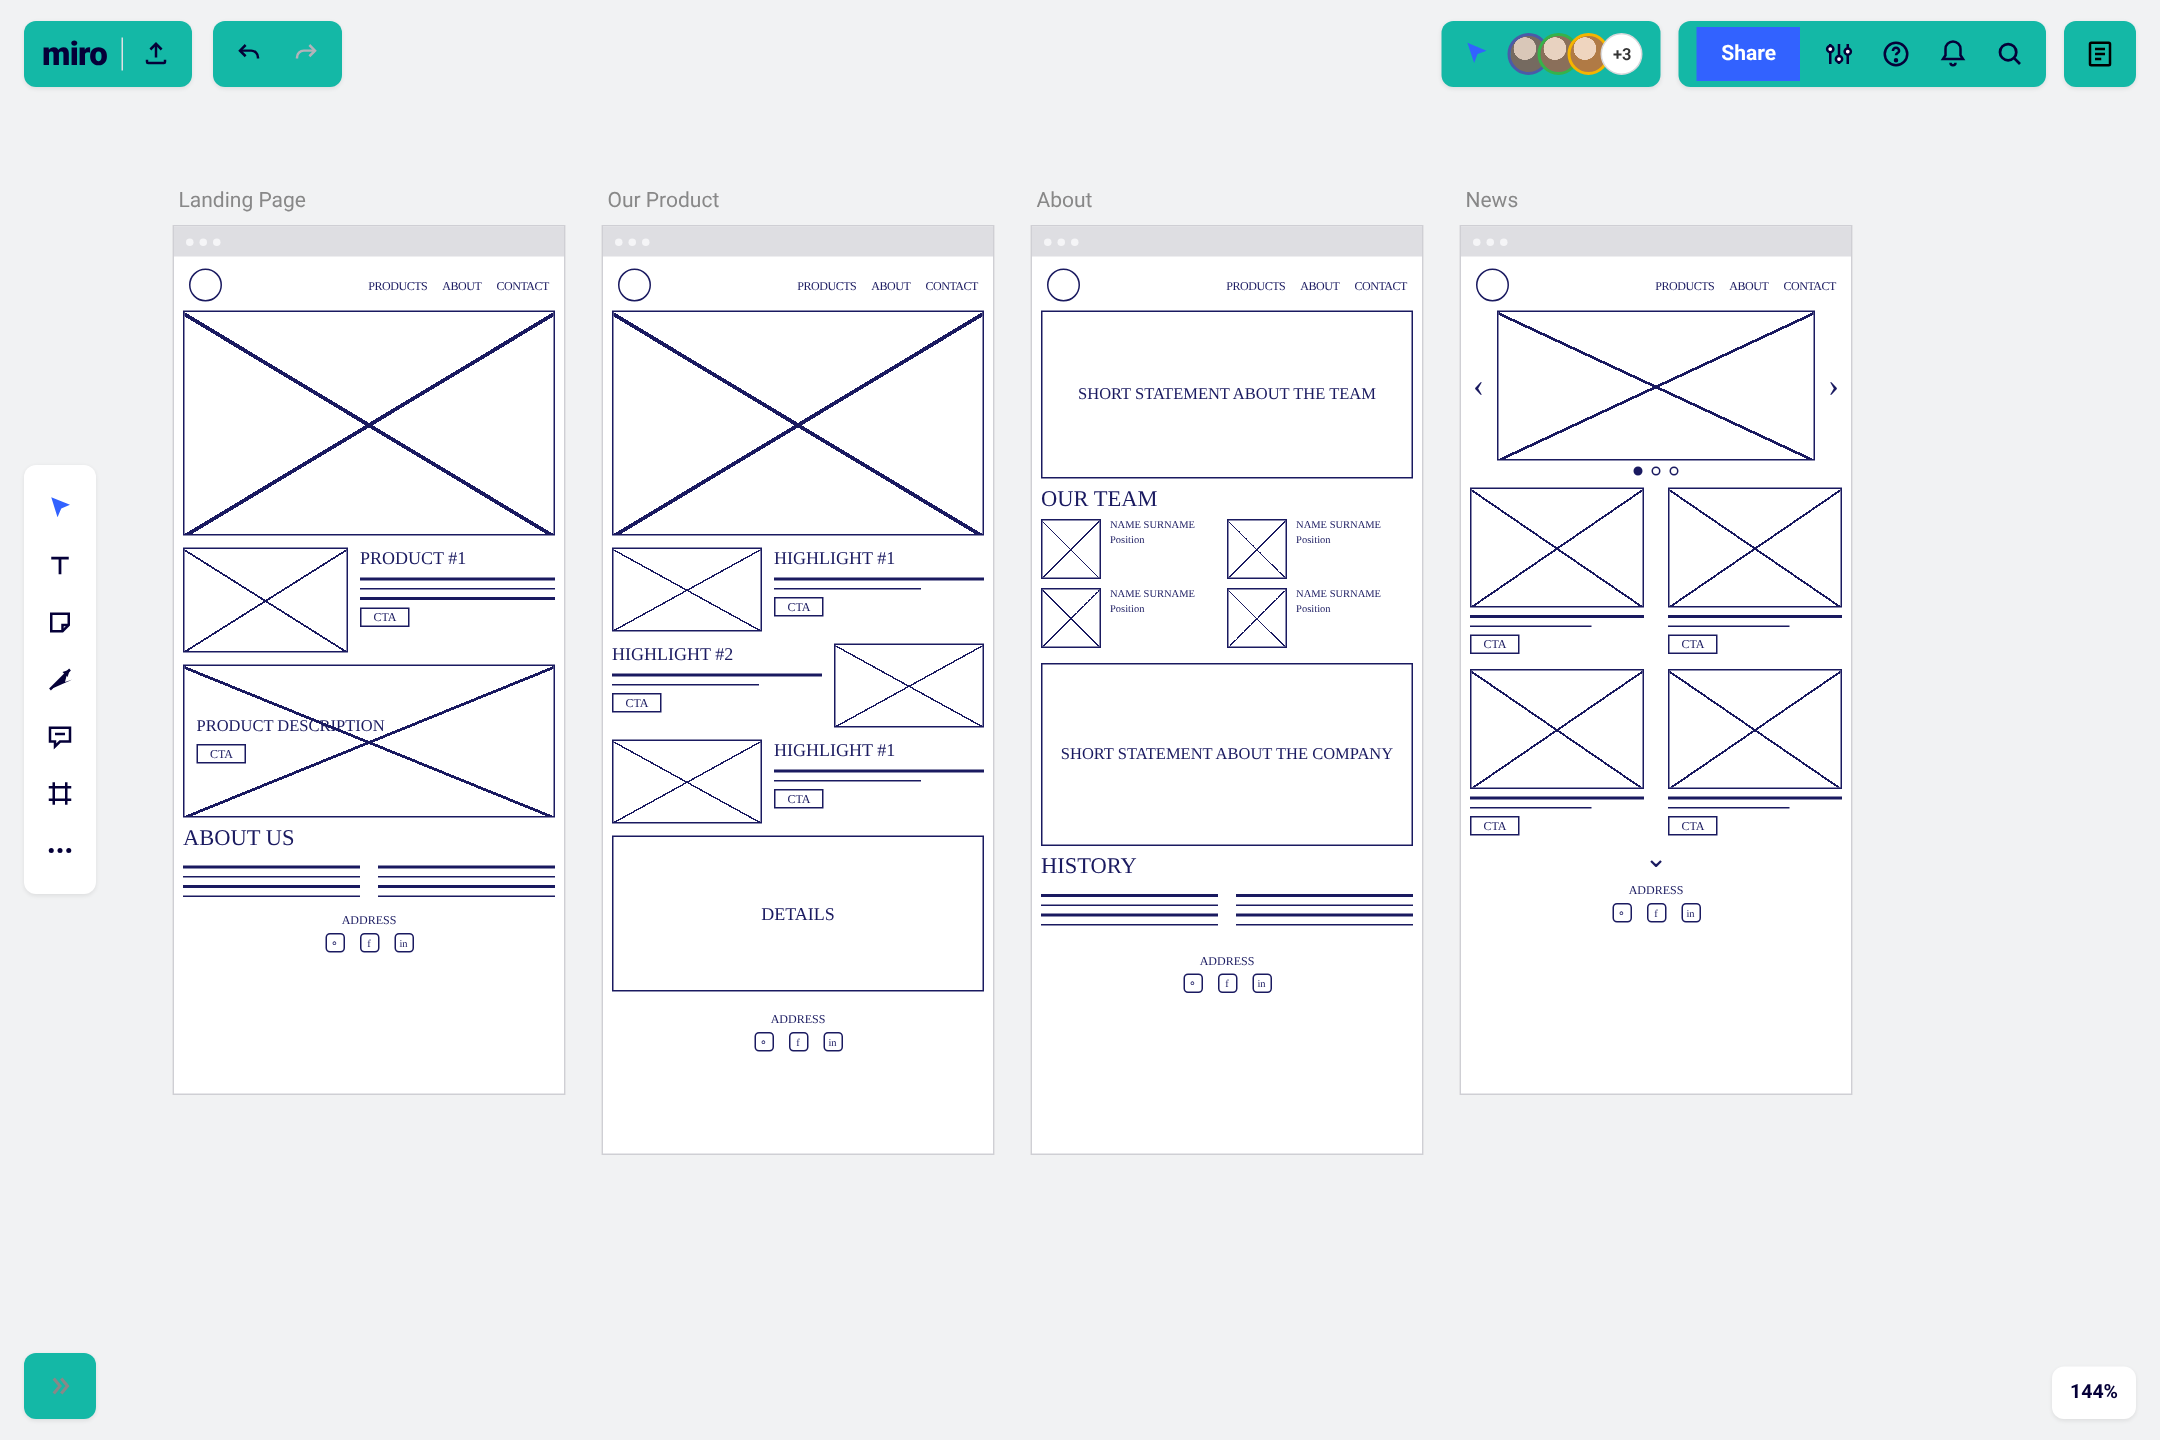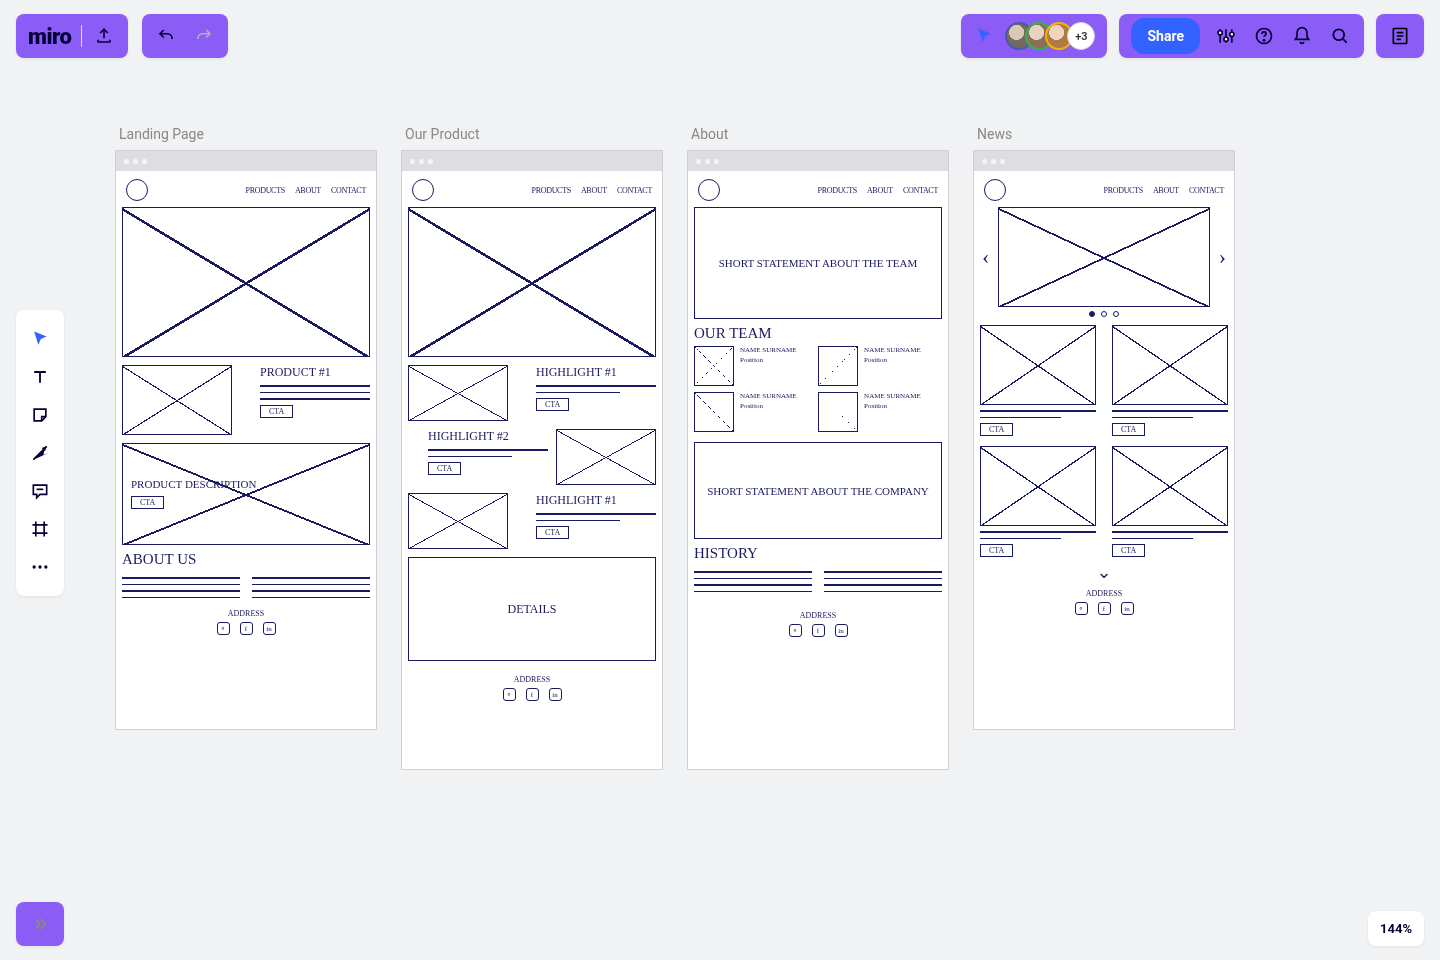--- a/index.html
+++ b/index.html
@@ -1,28 +1,28 @@
 <!DOCTYPE html>
 <html><head>
 <meta charset="utf-8">
 <style>
 * { margin:0; padding:0; box-sizing:border-box; }
 body { font-family:-apple-system,BlinkMacSystemFont,"Segoe UI",Roboto,sans-serif; background:#f1f2f3; width:1440px; height:960px; overflow:hidden; position:relative; }
 
 
 .top-left { position:absolute; top:14px; left:16px; display:flex; gap:14px; }
 .top-right { position:absolute; top:14px; right:16px; display:flex; gap:12px; align-items:center; }
-.btn-group { background:#8b5cf6; border-radius:8px; display:flex; align-items:center; padding:0 12px; height:44px; box-shadow:0 1px 3px rgba(0,0,0,0.08); }
+.btn-group { background:#14b8a6; border-radius:8px; display:flex; align-items:center; padding:0 12px; height:44px; box-shadow:0 1px 3px rgba(0,0,0,0.08); }
 .btn-group.solo { padding:0 14px; }
 .btn-group .sep { width:1px; height:22px; background:#e0e0e3; margin:0 10px; }
 .logo { font-weight:900; font-size:22px; letter-spacing:-0.5px; color:#050038; }
 .icon-btn { width:24px; height:24px; display:flex; align-items:center; justify-content:center; cursor:pointer; color:#050038; }
 .icon-btn + .icon-btn { margin-left:14px; }
 .icon-btn.dim { color:#b3b3ba; }
-.share-btn { background:#3262ff; color:#fff; font-weight:700; font-size:14px; padding:10px 16px; border-radius:14px; cursor:pointer; }
+.share-btn { background:#3262ff; color:#fff; font-weight:700; font-size:14px; padding:10px 16px; border-radius:0; cursor:pointer; }
 .avatar { width:28px; height:28px; border-radius:50%; border:2px solid; display:inline-block; margin-left:-8px; background-size:cover; }
 .avatar:first-child { margin-left:0; }
 .avatar-more { width:28px; height:28px; border-radius:50%; border:1px solid #d8d8db; display:flex; align-items:center; justify-content:center; font-size:11px; font-weight:600; color:#333; margin-left:-6px; background:#fff; }
 .avatars-wrap { display:flex; align-items:center; margin-left:8px; }
 
 
 .side-toolbar { position:absolute; left:16px; top:310px; background:#fff; border-radius:8px; display:flex; flex-direction:column; padding:10px 0; box-shadow:0 1px 3px rgba(0,0,0,0.08); width:48px; }
 .side-toolbar .tool { width:48px; height:38px; display:flex; align-items:center; justify-content:center; cursor:pointer; color:#050038; }
 .side-toolbar .tool.active { color:#3262ff; }
 
@@ -44,21 +44,21 @@
 .sk-nav { display:flex; align-items:center; justify-content:space-between; margin-bottom:6px; padding:0 4px;}
 .sk-logo { width:22px; height:22px; border:1.5px solid #1a1a60; border-radius:50%; }
 .sk-navlinks { display:flex; gap:10px; font-size:8px; letter-spacing:-0.3px; }
 .sk-img { border:1.5px solid #1a1a60; position:relative; }
 .sk-img::before,.sk-img::after { content:""; position:absolute; top:0; bottom:0; left:0; right:0; }
 .sk-img::before { background:linear-gradient(to top right,transparent 49%,#1a1a60 49%,#1a1a60 50%,transparent 50%); }
 .sk-img::after  { background:linear-gradient(to top left,transparent 49%,#1a1a60 49%,#1a1a60 50%,transparent 50%); }
 .sk-hero { height:150px; margin-bottom:8px; }
 .sk-row { display:flex; gap:8px; margin-bottom:8px; }
 .sk-thumb { width:110px; height:70px; }
-.sk-col { flex:1;margin-left:20px; }
+.sk-col { flex:1; }
 .sk-h { font-size:12px; margin-bottom:4px; }
 .sk-lines div { height:1.5px; background:#1a1a60; margin:5px 0; }
 .sk-cta { border:1.5px solid #1a1a60; display:inline-block; padding:1px 8px; font-size:8px; }
 .sk-bighero { height:102px; }
 .sk-section-label { font-size:15px; margin:6px 0 4px; }
 .sk-grid2 { display:flex; gap:12px; }
 .sk-grid2 > div { flex:1; }
 .sk-team { display:flex; flex-wrap:wrap; gap:6px 10px; }
 .sk-team .member { display:flex; gap:6px; width:46%; align-items:flex-start;}
 .sk-team .member .sk-img { width:40px; height:40px; flex-shrink:0;}
@@ -383,21 +383,21 @@
               </div>
             </div>
           <div class="member">
               <div class="sk-img"></div>
               <div class="info">
                 <div>NAME SURNAME</div>
                 <div>Position</div>
               </div>
             </div>
         </div>
-        <div class="sk-box-outline sk-statement" style="height:97px;margin-top:10px;display:flex;align-items:center;justify-content:center">SHORT STATEMENT ABOUT THE COMPANY</div>
+        <div class="sk-box-outline sk-statement" style="height:122px;margin-top:10px;display:flex;align-items:center;justify-content:center">SHORT STATEMENT ABOUT THE COMPANY</div>
         <div class="sk-section-label">HISTORY</div>
         <div class="sk-grid2">
           <div class="sk-lines">
               <div></div>
               <div></div>
               <div></div>
               <div></div>
             </div>
           <div class="sk-lines">
               <div></div>

